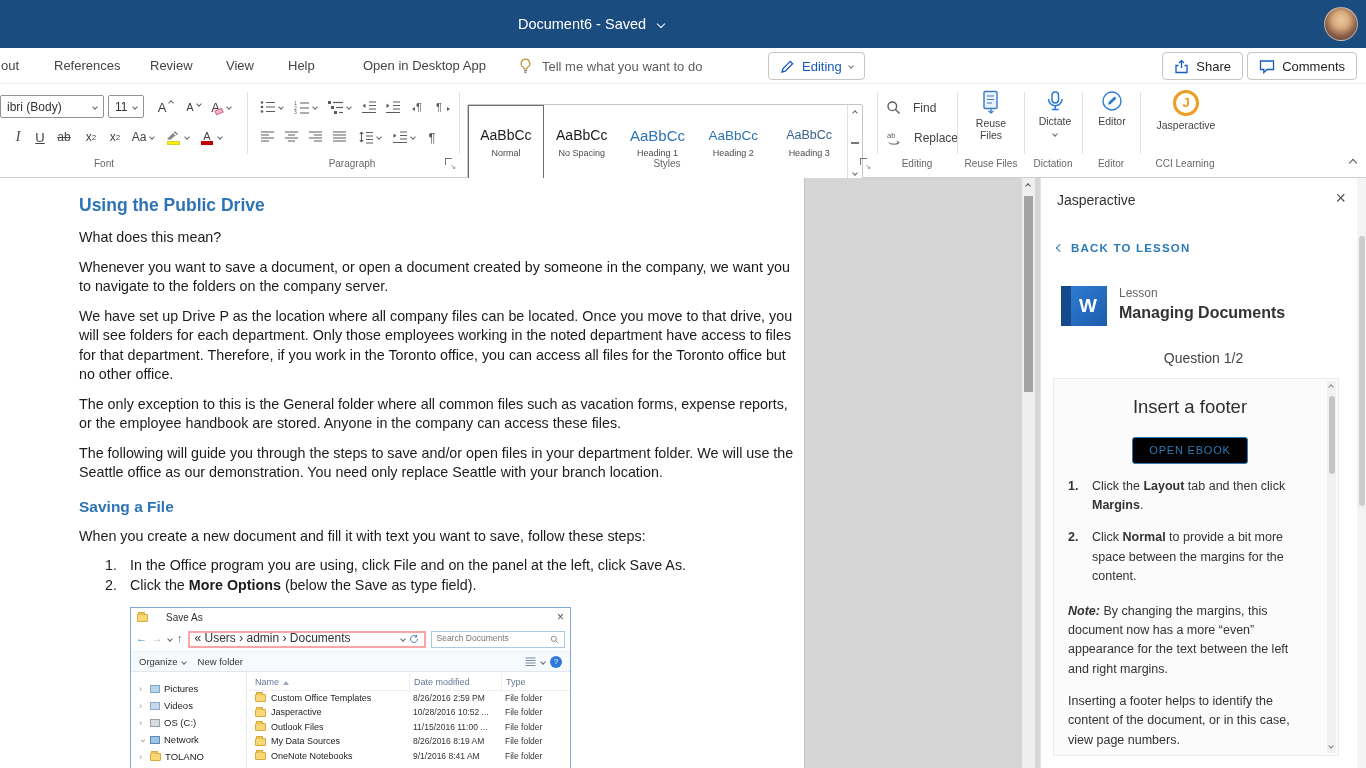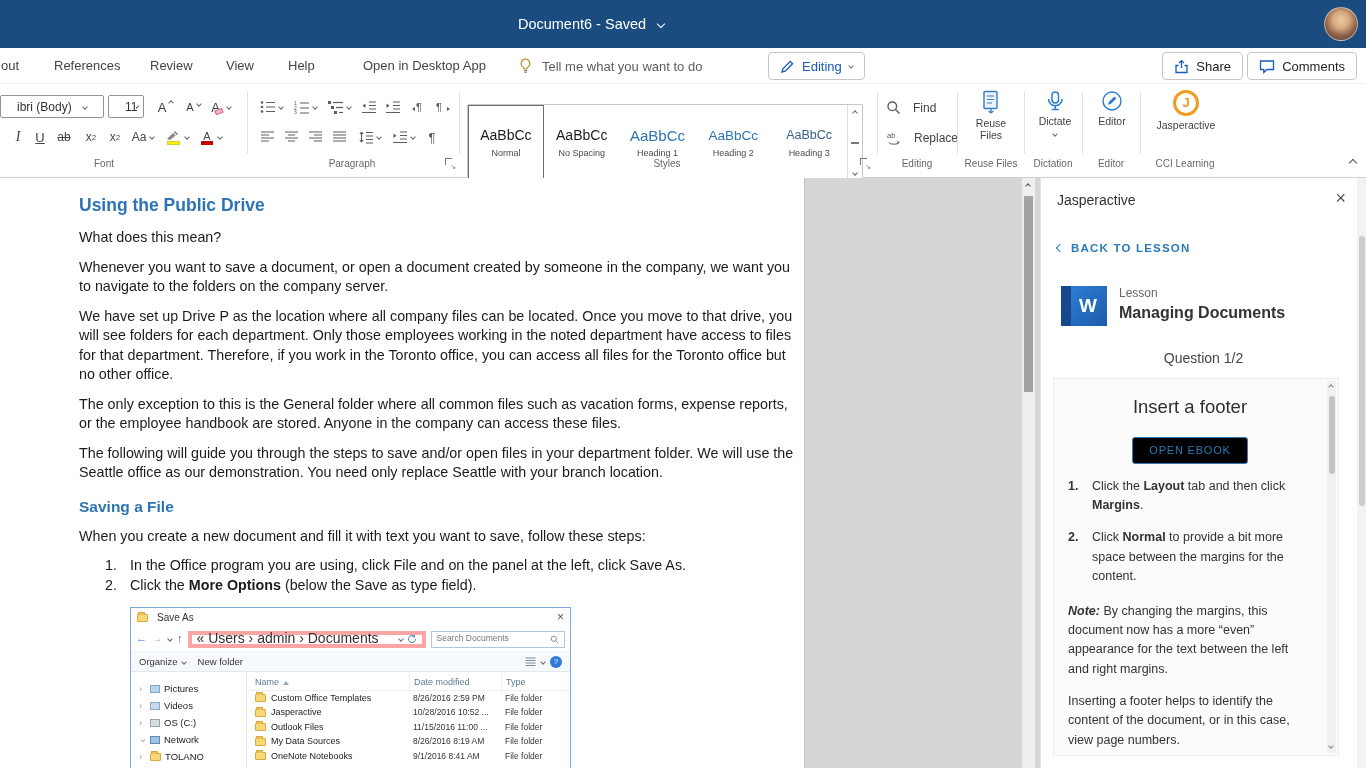--- a/index.html
+++ b/index.html
@@ -24,21 +24,21 @@
 .pillbtn{position:absolute;top:4px;height:28px;display:flex;align-items:center;gap:7px;border:1px solid #c8c6c4;border-radius:4px;background:#fff;padding:0 11px;font-size:13px;color:#252423;white-space:nowrap}
 #tellme{position:absolute;left:518px;top:4px;height:28px;display:flex;align-items:center;gap:9px;color:#605e5c;font-size:13px}
 #editingbtn{left:768px;color:var(--c-accent)}
 #editingbtn .chev{border-color:#777}
 
 
 #ribbon{position:absolute;left:0;top:84px;width:1366px;height:94px;background:#fff;border-bottom:1px solid #d1cfcd}
 .sep{position:absolute;top:8px;height:62px;width:1px;background:#e3e1df}
 .glabel{position:absolute;top:74px;width:110px;font-size:10px;color:#696764;text-align:center;white-space:nowrap}
 .ib{position:absolute;display:flex;align-items:center;justify-content:center;height:24px;color:#444;border-radius:2px}
-.combo{position:absolute;top:11px;height:23px;border:1px solid #949392;border-radius:2px;display:flex;align-items:center;justify-content:space-between;font-size:12px;padding:0 16px;background:#fff;color:#333}
+.combo{position:absolute;top:11px;height:23px;border:1px solid #949392;border-radius:2px;display:flex;align-items:center;justify-content:space-between;font-size:12px;padding:0 6px;background:#fff;color:#333}
 .gf{position:relative;font-size:13px;color:#3d3d3d}
 .gf .chev{position:absolute;top:1px;right:-7px}
 .hl-bar{position:absolute;left:1px;bottom:0;width:13px;height:3.5px;background:#ffee00;border:1px solid #d8cf2a}
 .fc-bar{position:absolute;left:1px;bottom:0;width:12px;height:3.5px;background:#c00000}
 .cf-er{position:absolute;right:-3px;bottom:1px;width:8px;height:5px;background:#f3b6c4;border:1px solid #d06a86;transform:rotate(-22deg)}
 .launch{position:absolute;width:11px;height:11px}
 .lbox{display:block;width:7px;height:7px;border-left:1px solid #777;border-top:1px solid #777;position:relative}
 .lbox::after{content:"↘";position:absolute;right:-4px;bottom:-6px;font-size:7px;color:#777}
 
 #gallery{position:absolute;left:467px;top:20px;width:396px;height:78px;border:1px solid #c8c6c4;border-radius:2px;display:flex;background:#fff}
@@ -63,25 +63,25 @@
 #doccontent h2{font-size:15.5px;line-height:20px;color:var(--c-heading);font-weight:600;margin:14px 0 10px}
 #doccontent p{margin:0 0 10px;max-width:722px}
 .dstep{display:flex;margin-left:26px;max-width:690px}
 .dstep .n{width:25px;flex:none}
 #docsb{position:absolute;left:1022px;top:0;width:13px;height:590px;background:#efefef}
 #docsb .thumb{position:absolute;left:2px;top:18px;width:9px;height:196px;background:#a3a3a3}
 #docsb .chev{position:absolute;left:3.5px;top:6px;border-color:#555}
 
 
 #figure{position:relative;margin:12px 0 0 51px;width:441px;height:270px;border:1px solid #7fa8d9;background:#fff;font-size:9px;color:#222}
-.f-title{height:19px;display:flex;align-items:center;padding:0 6px;gap:9px;font-size:10px;color:#333}
+.f-title{height:19px;display:flex;align-items:center;padding:0 6px;gap:18px;font-size:10px;color:#333}
 .f-close{margin-left:auto;font-size:12px;color:#555}
 .f-addr{height:24px;display:flex;align-items:center;padding:0 5px;gap:5px}
 .f-nav{font-size:11px}
-.f-crumb{flex:0 0 238px;height:17px;border:4px solid #fca5a5;display:flex;align-items:center;padding:0 5px;gap:5px;font-size:14px;color:#333}
+.f-crumb{flex:0 0 238px;height:17px;border:2px solid #fca5a5;display:flex;align-items:center;padding:0 5px;gap:5px;font-size:12px;color:#333}
 .f-search{flex:1;height:17px;border:1px solid #aac8e4;display:flex;align-items:center;justify-content:space-between;padding:0 5px;font-size:8.5px;color:#777}
 .f-cmd{height:21px;background:#f7fafd;border-top:1px solid #eef2f7;border-bottom:1px solid #dfe7f0;display:flex;align-items:center;padding:0 8px;gap:12px;font-size:9.5px;color:#333}
 .f-help{width:12px;height:12px;border-radius:50%;background:#2f7ad9;color:#fff;font-size:8px;display:flex;align-items:center;justify-content:center}
 .f-body{display:flex;height:205px}
 .f-tree{width:116px;border-right:1px solid #e8e8e8;padding-top:8px}
 .f-titem{display:flex;align-items:center;gap:4px;height:17px;padding-left:8px;font-size:9.5px;color:#222}
 .f-arrow{color:#999;width:7px}
 .tico{width:10px;height:8px;flex:none}
 .ic-pic{background:#b8d4ea;border:1px solid #7fa8c8}
 .ic-vid{background:#c9d8ea;border:1px solid #8aa8c8}

